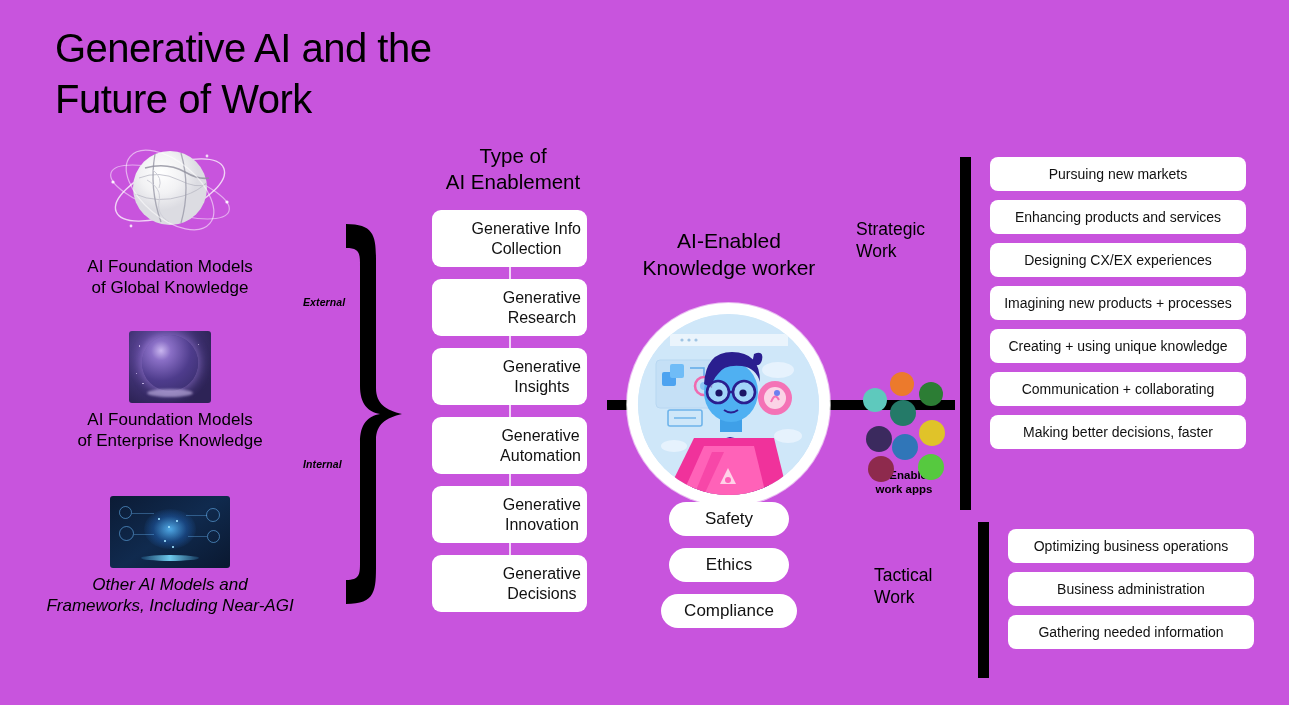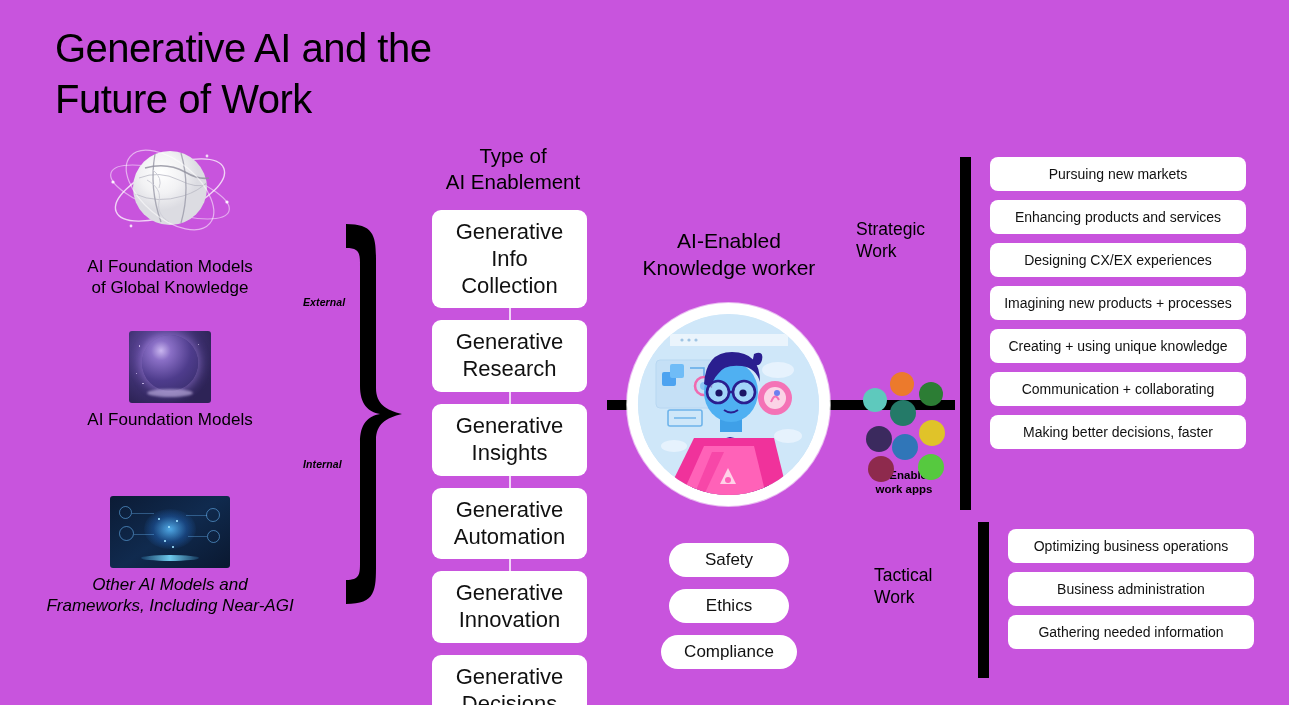--- a/index.html
+++ b/index.html
@@ -99,23 +99,23 @@
   }
   #enablement-stack {
     position: absolute; left: 432px; top: 210px; width: 155px;
   }
   .connector {
     position: absolute; left: 509px; top: 258px; width: 1.6px; height: 336px;
     background: rgba(255,255,255,.75);
   }
   .card {
     background:#fff; border-radius: 9px; text-align:center;
-    font-size: 22px; line-height: 1.22; color:#111;
+    font-size: 16px; line-height: 1.22; color:#111;
     padding: 9px 6px; margin-bottom: 12px; position: relative; z-index:2;
-    min-height: 52px; display:flex; align-items:center; justify-content:center;
+    min-height: 52px; display:flex; align-items:center; justify-content:flex-end;
   }
 
   
   #center-heading {
     position:absolute; left: 598px; top: 228px; width: 262px;
     text-align:center; font-size: 21px; line-height:1.27; color:#000;
   }
   #hero-circle {
     position:absolute; left: 627px; top: 303px; width: 203px; height: 203px;
     border-radius:50%; background:#fff; z-index: 5;
@@ -140,21 +140,21 @@
 
   
   #work-apps { position:absolute; left: 862px; top: 370px; width: 82px; height: 120px; z-index: 3;}
   #work-apps .d { position:absolute; border-radius:50%; }
   #work-apps-label {
     position:absolute; left: 855px; top: 468px; width: 98px; text-align:center;
     font-size: 11.5px; line-height:1.25; font-weight:700; color:#000;
   }
 
   
-  #governance { position:absolute; left: 669px; top: 543px; width: 120px; }
+  #governance { position:absolute; left: 669px; top: 502px; width: 120px; }
   .pill {
     background:#fff; border-radius: 20px; text-align:center;
     font-size: 17px; color:#111; padding: 7px 10px; margin-bottom: 12px;
     white-space: nowrap;
   }
   #governance .pill.wide { margin-left: -8px; width: 136px; }
 
   
   .side-label {
     position:absolute; font-size: 17.5px; line-height:1.24; color:#000;
@@ -229,20 +229,21 @@
           <i style="left:84%;top:18%"></i>
         <i style="left:8%;top:58%"></i>
           <i style="left:40%;top:34%"></i>
           <i style="left:78%;top:56%"></i>
       </div>
       <div class="ball"></div>
       <div class="base"></div>
     </div>
     <div class="left-caption">
       <div>AI Foundation Models</div>
+      <div>of Enterprise Knowledge</div>
     </div>
   </div>
 
   <div class="left-block" style="top:496px;font-style:italic;">
     <div class="art framed brain-art">
       <div class="glow"></div>
       <div class="node" style="left:9px;top:10px;width:13px;height:13px"></div>
       <div class="node" style="left:9px;top:30px;width:15px;height:15px"></div>
       <div class="node" style="left:96px;top:12px;width:14px;height:14px"></div>
       <div class="node" style="left:97px;top:34px;width:13px;height:13px"></div>

